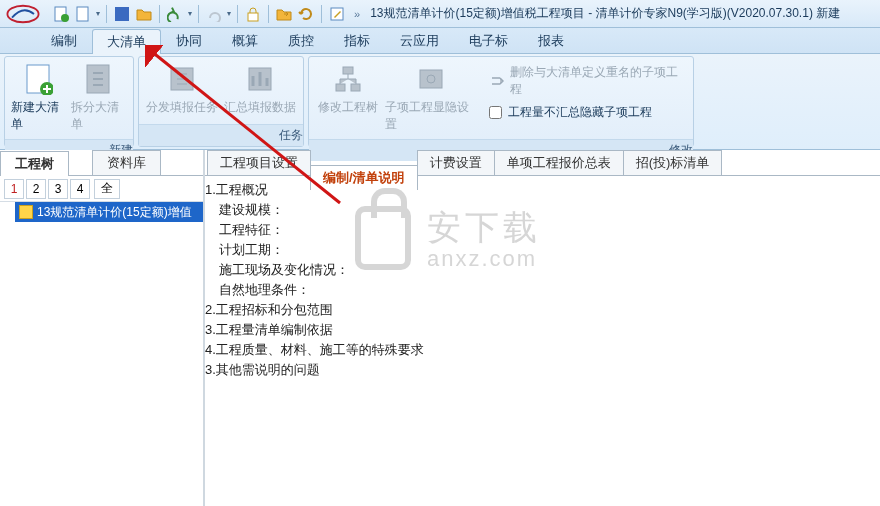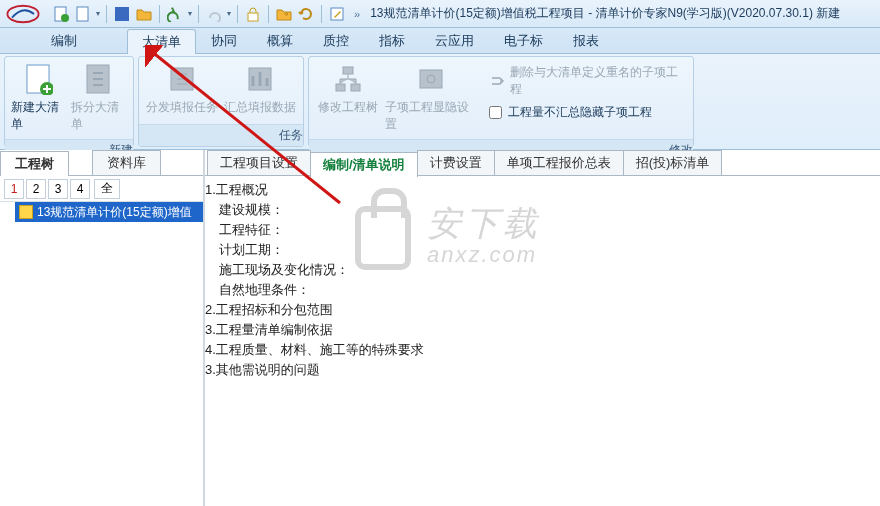--- a/index.html
+++ b/index.html
@@ -30,21 +30,20 @@
   height: 26px; background: linear-gradient(#d8e9f8, #cfe3f5);
   border-bottom: 1px solid #9fbfd9; display: flex; padding-left: 36px;
 }
 .ribbon-tab {
   padding: 0 14px; font-size: 13px; color: #1a3a5a; display: flex; align-items: center;
   cursor: pointer; border: 1px solid transparent; border-bottom: none; position: relative;
 }
 .ribbon-tab.active {
   background: #eaf3fb; border-color: #9fbfd9; border-top-left-radius: 3px; border-top-right-radius: 3px;
   top: 1px;
-  margin-left: 35px;
 }
 
 
 .ribbon-body {
   height: 96px; background: linear-gradient(#eaf3fb, #dfeefb);
   border-bottom: 1px solid #9fbfd9; display: flex; padding: 2px 4px;
 }
 .ribbon-group {
   border: 1px solid #b8d0e5; border-radius: 3px; margin-right: 4px;
   display: flex; flex-direction: column; background: linear-gradient(#eef6fd, #e2eefa);
@@ -111,34 +110,33 @@
 
 .right { flex: 1; display: flex; flex-direction: column; }
 .right-tabs {
   height: 26px; display: flex; border-bottom: 1px solid #aab8c5; padding-left: 2px;
 }
 .right-tab {
   padding: 0 12px; font-size: 13px; display: flex; align-items: center;
   border: 1px solid #aab8c5; border-bottom: none; margin-right: -1px; cursor: pointer;
   background: #f3f6f9; color: #333; white-space: nowrap;
 }
-.right-tab.active { background: #fff; color: #15803d; font-weight: bold; position: relative; top: 2px; }
+.right-tab.active { background: #fff; color: #c2410c; font-weight: bold; position: relative; top: 15px; }
 .content {
   flex: 1; padding: 4px 0; font-size: 13px; line-height: 20px; color: #222;
   position: relative; white-space: nowrap;
 }
 .content .line { display: block; }
 .content .sub { padding-left: 14px; display: block; }
 
 
 .wm {
-  position: absolute; left: 150px; top: 30px; display: flex; align-items: flex-start;
+  position: absolute; left: 150px; top: 30px; display: flex; align-items: flex-end;
   color: #d6d6d6; font-size: 42px; font-weight: 300; pointer-events: none;
   font-family: Arial, sans-serif;
-  font-style: italic;
 }
 .wm-lock {
   width: 56px; height: 64px; border: 6px solid #d6d6d6; border-radius: 10px;
   margin-right: 16px; position: relative;
 }
 .wm-lock::before {
   content: ""; position: absolute; top: -24px; left: 10px; width: 24px; height: 24px;
   border: 6px solid #d6d6d6; border-bottom: none; border-radius: 14px 14px 0 0;
 }
 .wm-txt { display: flex; flex-direction: column; line-height: 1; }

